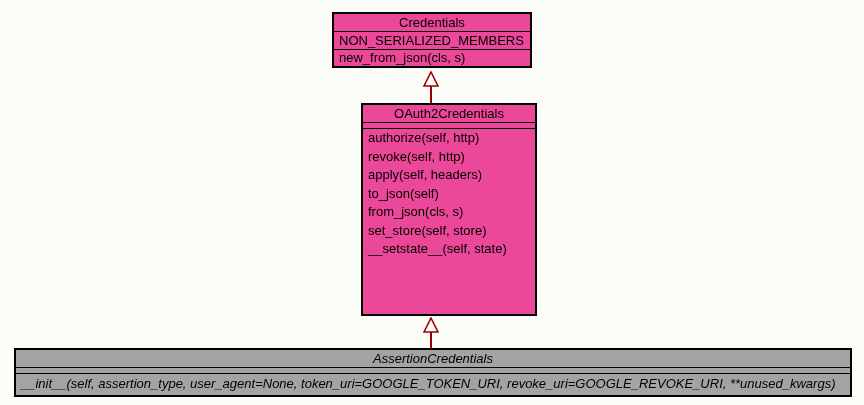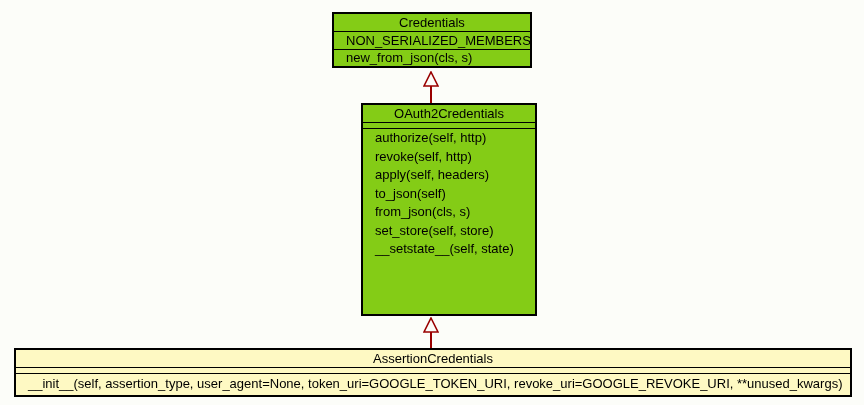--- a/index.html
+++ b/index.html
@@ -16,29 +16,29 @@
     overflow: hidden;
     color: #000;
     font-size: 13px;
   }
   .uml-class {
     position: absolute;
     box-sizing: border-box;
     border: 2px solid #000;
     white-space: nowrap;
   }
-  .fill-dark { background: #84cc16; }
-  .fill-light { background: #fef9c3; }
+  .fill-dark { background: #ec4899; }
+  .fill-light { background: #a3a3a3; font-style: italic; }
   .uml-title {
     text-align: center;
     border-bottom: 1px solid #000;
     overflow: hidden;
   }
   .uml-attrs { border-bottom: 1px solid #000; }
-  .uml-row { padding-left: 12px; }
+  .uml-row { padding-left: 5px; }
 
   
   #box-credentials { left: 332px; top: 12px; width: 200px; height: 56px; }
   #box-credentials .uml-title { height: 17px; line-height: 17px; }
   #box-credentials .uml-attrs .uml-row { height: 17px; line-height: 17px; }
   #box-credentials .uml-methods .uml-row { height: 16px; line-height: 16px; }
 
   
   #box-oauth2 { left: 361px; top: 103px; width: 176px; height: 213px; }
   #box-oauth2 .uml-title { height: 17px; line-height: 17px; }

